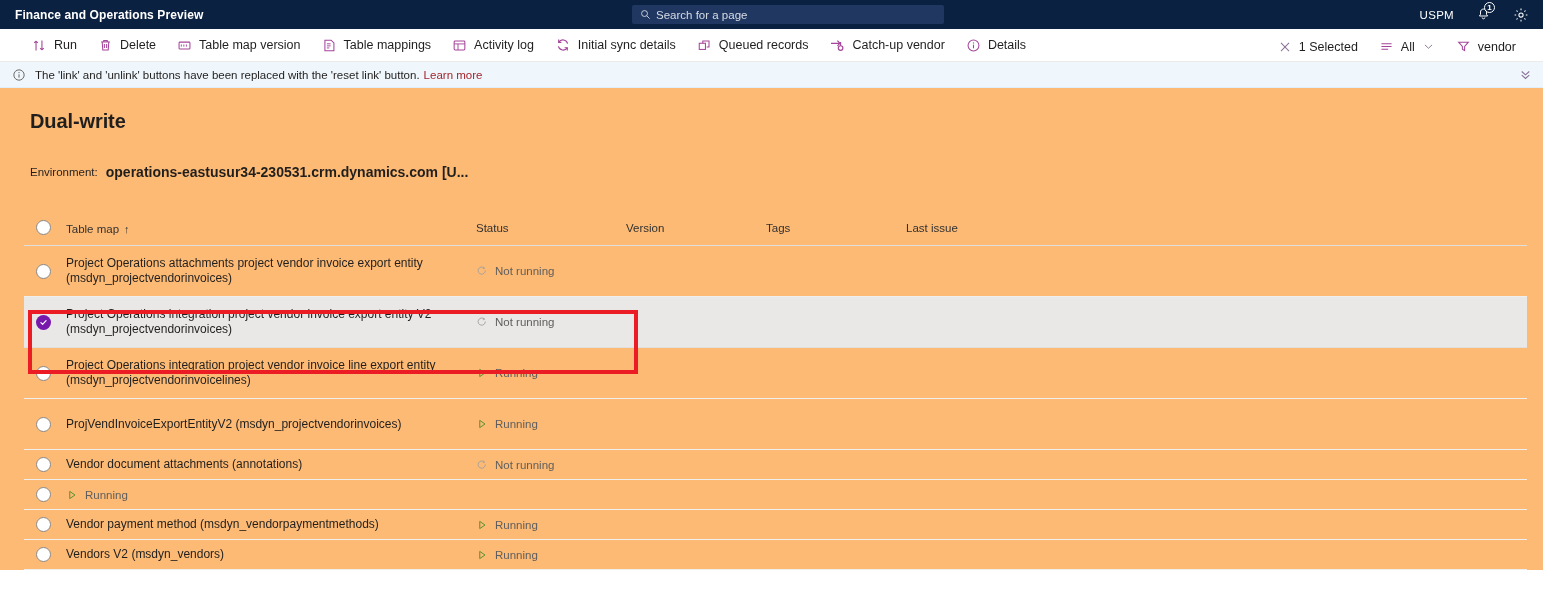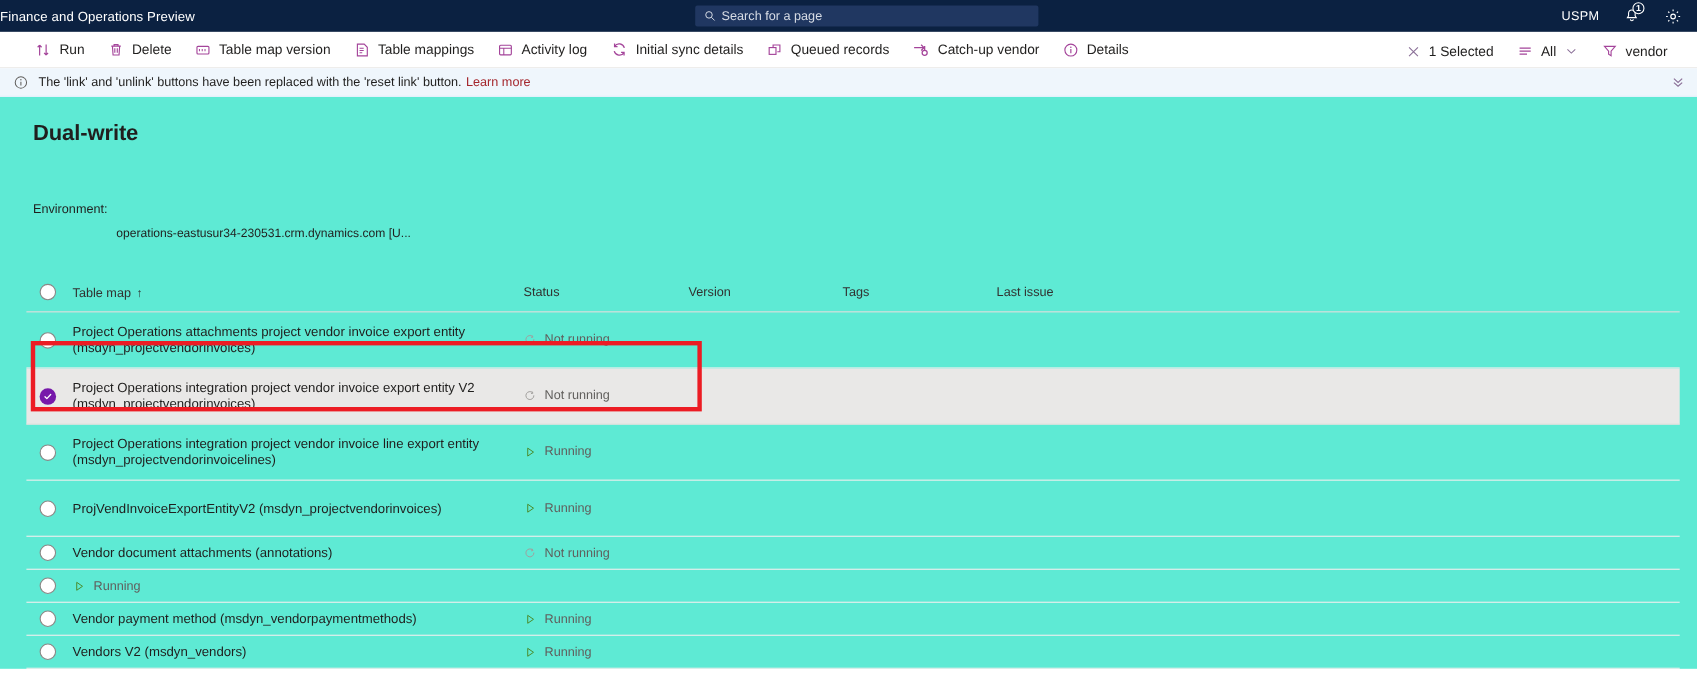--- a/index.html
+++ b/index.html
@@ -20,22 +20,22 @@
   .topbar {
     height: 29px;
     background: #0b2141;
     display: flex;
     align-items: center;
     position: relative;
   }
   .topbar-title {
     color: #ffffff;
     font-size: 12px;
-    font-weight: normal;
-    padding-left: 0;
+    font-weight: bold;
+    padding-left: 15px;
     letter-spacing: 0.1px;
   }
   .topbar-search {
     position: absolute;
     left: 632px;
     top: 5px;
     width: 312px;
     height: 19px;
     background: #203761;
     border-radius: 2px;
@@ -153,44 +153,43 @@
   .msgbar-collapse {
     position: absolute;
     right: 10px;
     top: 5px;
     cursor: pointer;
   }
 
   
   .page {
     padding: 0 0 0 0;
-    background: #5eead4;
+    background: #fdba74;
   }
   .page-title {
     font-size: 20px;
     font-weight: bold;
     color: #201f1e;
     padding: 22px 0 0 30px;
     letter-spacing: -0.1px;
   }
   .env-row {
     display: flex;
     align-items: center;
     padding: 31px 0 0 30px;
   }
   .env-label {
     font-size: 11.5px;
     color: #201f1e;
   }
   .env-value {
-    font-size: 11px;
-    font-weight: normal;
+    font-size: 14px;
+    font-weight: bold;
     color: #201f1e;
     margin-left: 8px;
-    margin-top: 42px;
   }
 
   
   .grid {
     margin-top: 30px;
     width: 100%;
   }
   .grid-header {
     display: flex;
     align-items: center;

